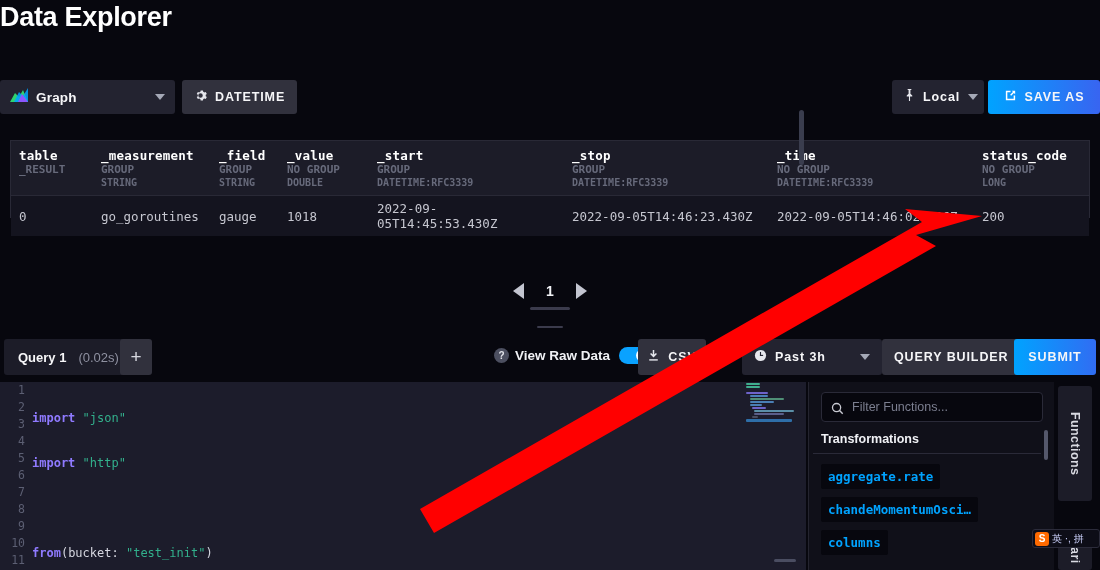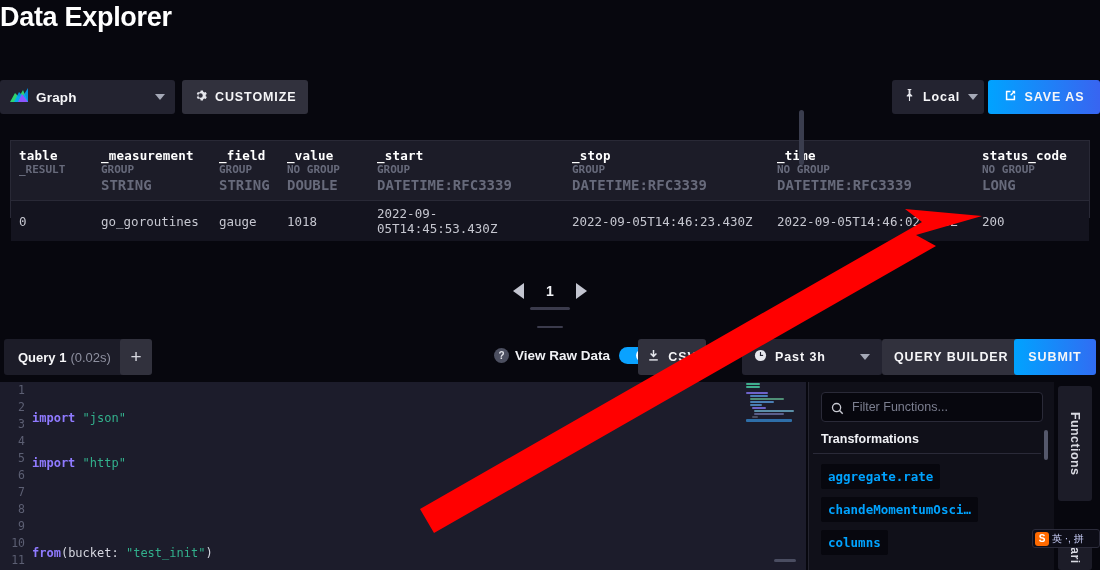--- a/index.html
+++ b/index.html
@@ -57,21 +57,21 @@
   }
   .rd-table { width: 100%; border-collapse: collapse;
               font-family: "DejaVu Sans Mono", monospace; border-radius: 18px; }
   .rd-table thead th {
     text-align: left; padding: 7px 8px 6px 8px;
     border-bottom: 1px solid #292936; vertical-align: top;
     background: #1c1c28;
   }
   .th-name { display: block; color: #ffffff; font-size: 12.5px; font-weight: bold; letter-spacing: 0.2px; }
   .th-group { display: block; color: #676a7b; font-size: 11px; line-height: 1.25; }
-  .th-type  { display: block; color: #676a7b; font-size: 14px; line-height: 1.25; }
+  .th-type  { display: block; color: #676a7b; font-size: 10px; line-height: 1.25; }
   .rd-table tbody td {
     padding: 5px 8px; color: #c6c7d0; font-size: 12.5px; background: #14141f;
   }
   .c-table { width: 82px; }
   .c-meas { width: 118px; }
   .c-field { width: 68px; }
   .c-value { width: 90px; }
   .c-start { width: 195px; }
   .c-stop { width: 205px; }
   .c-time { width: 205px; margin-left: 42px; }
@@ -98,21 +98,21 @@
   }
 
   
   .querybar { position: absolute; left: 0; top: 337px; width: 1100px; height: 40px; }
   .qtab {
     position: absolute; left: 4px; top: 2px; height: 36px;
     display: flex; align-items: center; padding: 0 14px;
     background: #1c1c28; border-radius: 3px; cursor: pointer;
   }
   .qtab .qname { color: #f6f6f8; font-size: 13px; font-weight: bold; }
-  .qtab .qtime { color: #8e90a0; font-size: 13px; margin-left: 4px; }
+  .qtab .qtime { color: #8e90a0; font-size: 13px; margin-left: 12px; }
   .qadd {
     position: absolute; left: 120px; top: 2px; width: 32px; height: 36px;
     background: #31313d; border-radius: 3px; color: #d6d7df;
     display: flex; align-items: center; justify-content: center;
     font-size: 19px; cursor: pointer;
   }
   .rawdata-toggle {
     position: absolute; left: 494px; top: 10px;
     display: flex; align-items: center; gap: 6px; cursor: pointer;
   }
@@ -257,21 +257,21 @@
       <span class="label">Graph</span>
       <span class="caret"></span>
     </div>
 
     <button class="btn customize-btn">
       <span>
         <svg width="13" height="13" viewBox="0 0 16 16">
           <path fill="#e7e8ee" d="M8 5.2A2.8 2.8 0 108 10.8 2.8 2.8 0 008 5.2zm6.4 3.6l1.4 1.1-1.4 2.4-1.7-.6a6 6 0 01-1.4.8l-.3 1.8H8.2l-.3-1.8a6 6 0 01-1.4-.8l-1.7.6L3.4 9.9l1.4-1.1a6 6 0 010-1.6L3.4 6.1 4.8 3.7l1.7.6a6 6 0 011.4-.8L8.2 1.7h2.8l.3 1.8a6 6 0 011.4.8l1.7-.6 1.4 2.4-1.4 1.1a6 6 0 010 1.6z"></path>
         </svg>
       </span>
-      <span>CUSTOMIZE</span>
+      <span>DATETIME</span>
     </button>
 
     <button class="btn dark local-btn">
       <span>
         <svg width="11" height="13" viewBox="0 0 12 14">
           <path fill="#e7e8ee" d="M4 0h4v1H7v4l2 2v1H6.6v5H5.4V8H3V7l2-2V1H4z"></path>
         </svg>
       </span>
       <span>Local</span>
       <span class="caret"></span>

